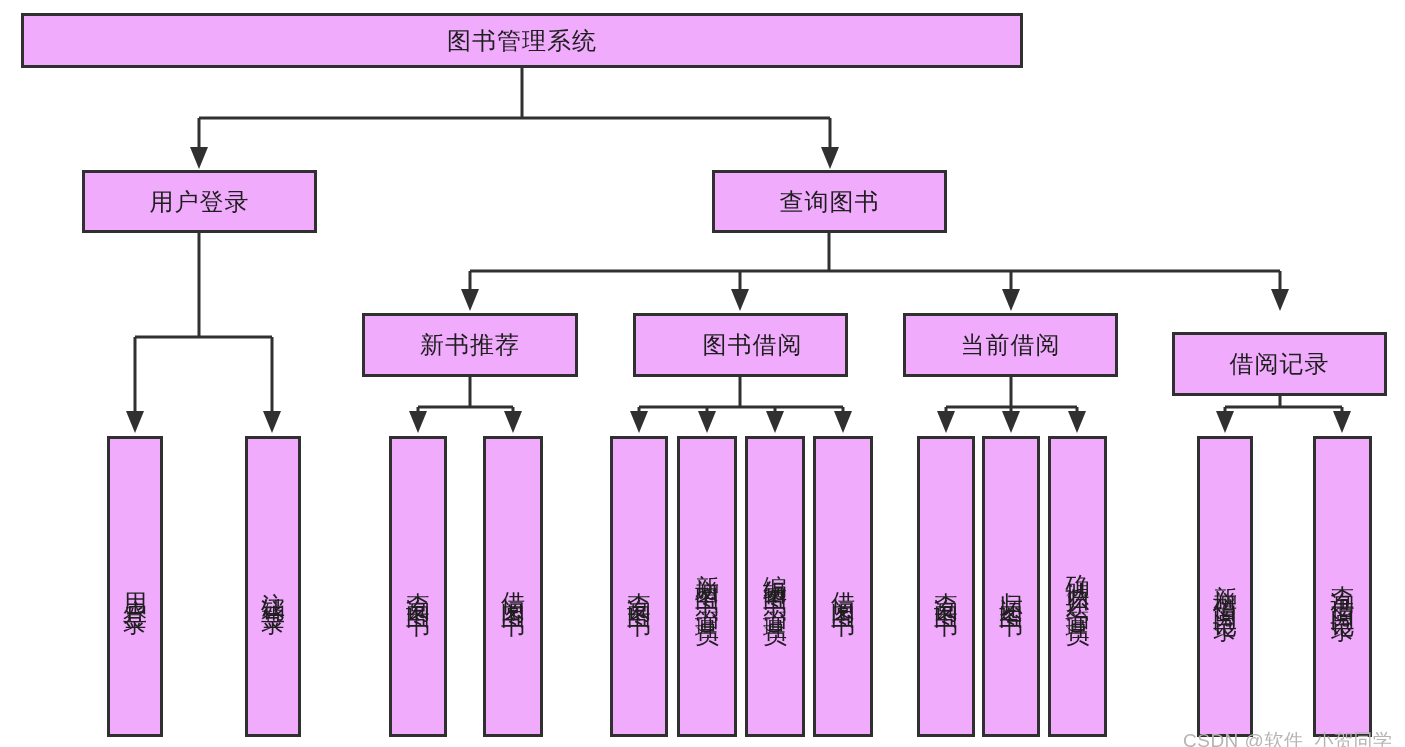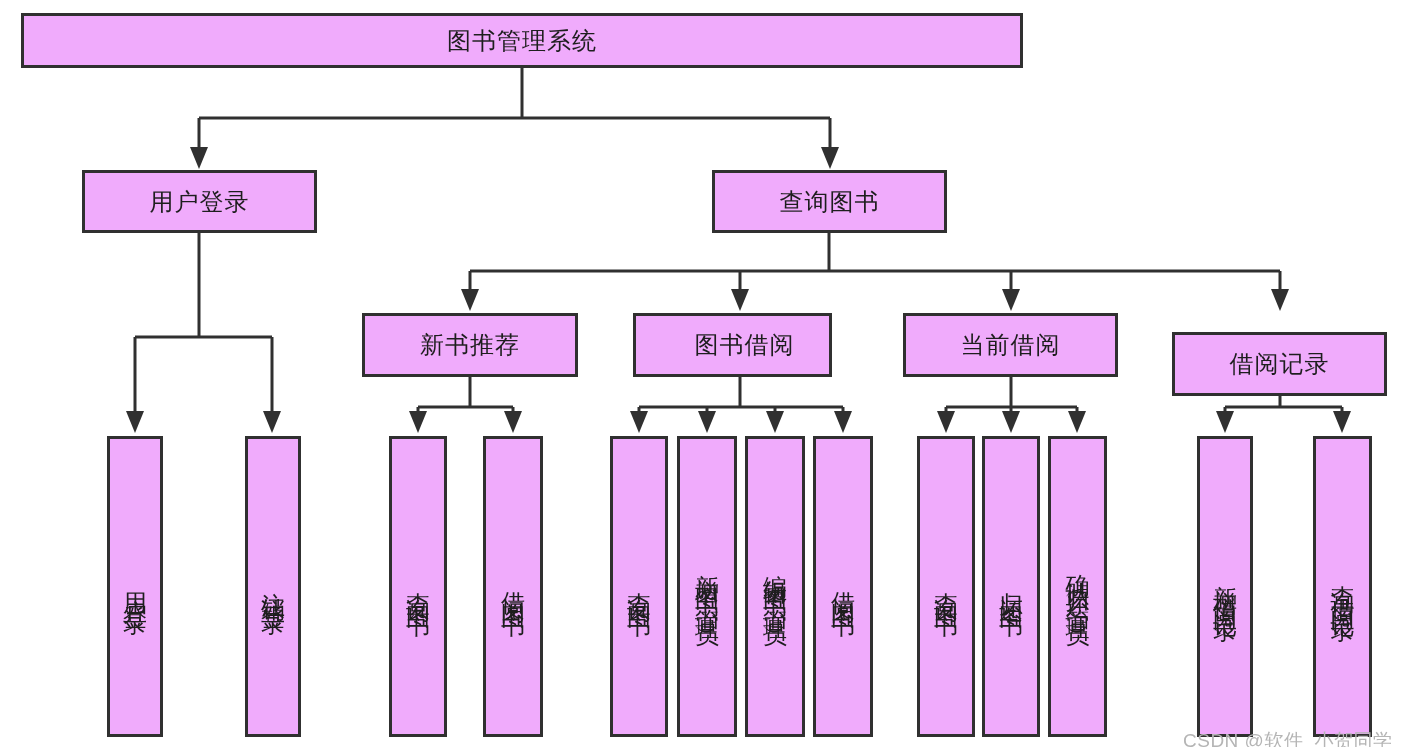--- a/index.html
+++ b/index.html
@@ -38,21 +38,21 @@
     letter-spacing:7px;
     line-height:1;
   }
   
   .n-root{left:21px;top:13px;width:1002px;height:55px;}
   
   .n-userlogin{left:82px;top:170px;width:235px;height:63px;}
   .n-bookmgmt{left:712px;top:170px;width:235px;height:63px;}
   
   .n-newbook{left:362px;top:313px;width:216px;height:64px;text-align:center;}
-  .n-borrowing{left:633px;top:313px;width:199px;height:64px;padding-left:24px;}
+  .n-borrowing{left:633px;top:313px;width:215px;height:64px;padding-left:24px;}
   .n-current{left:903px;top:313px;width:215px;height:64px;}
   .n-records{left:1172px;top:313px;width:215px;height:64px;margin-top:19px;}
   
   .leaf{top:436px;height:301px;}
   .n-l1{left:107px;width:56px;}
   .n-l2{left:245px;width:56px;}
   .n-l3{left:389px;width:58px;}
   .n-l4{left:483px;width:60px;}
   .n-l5{left:610px;width:58px;}
   .n-l6{left:677px;width:60px;}

